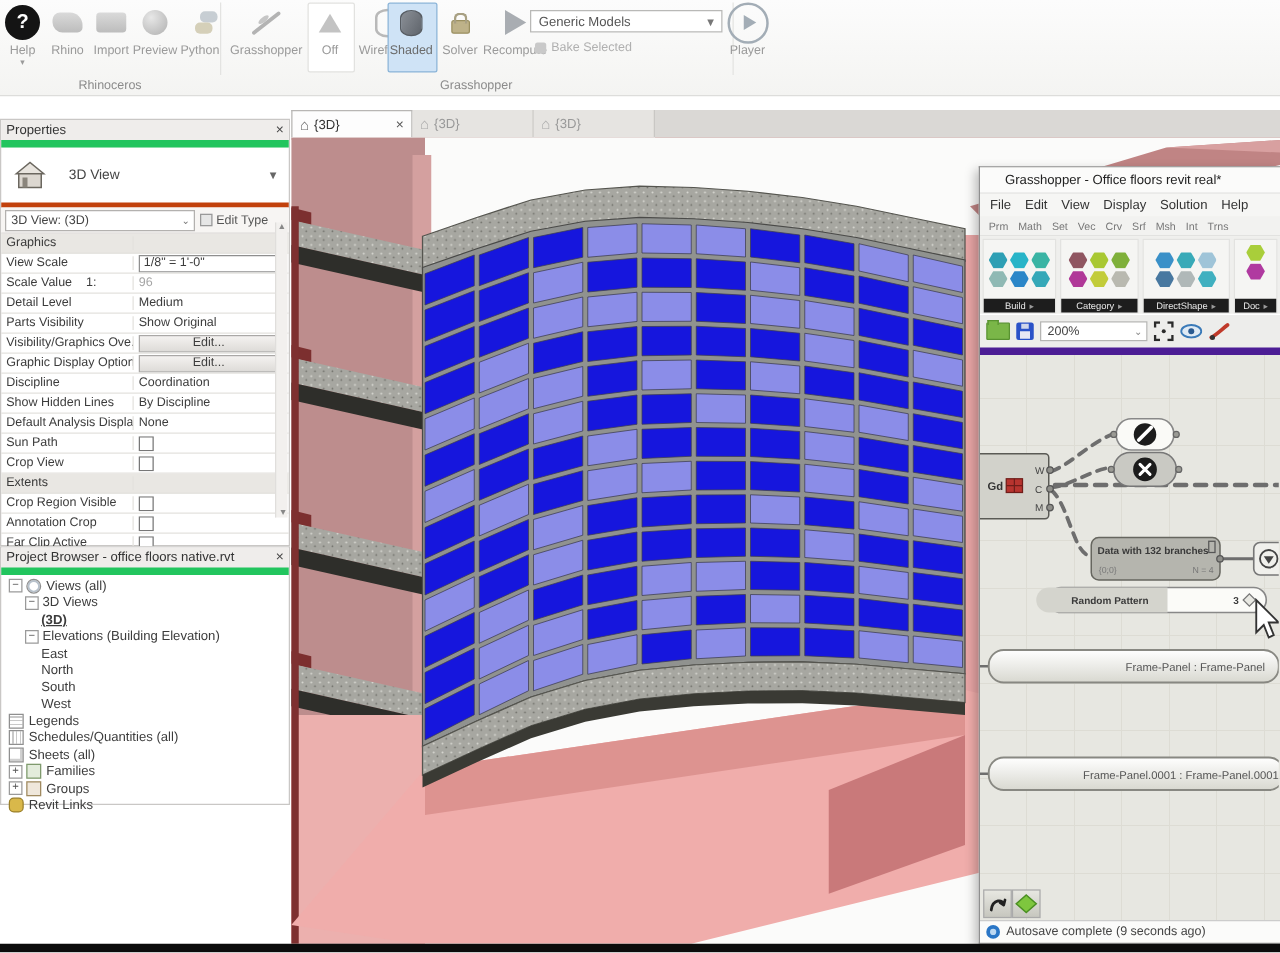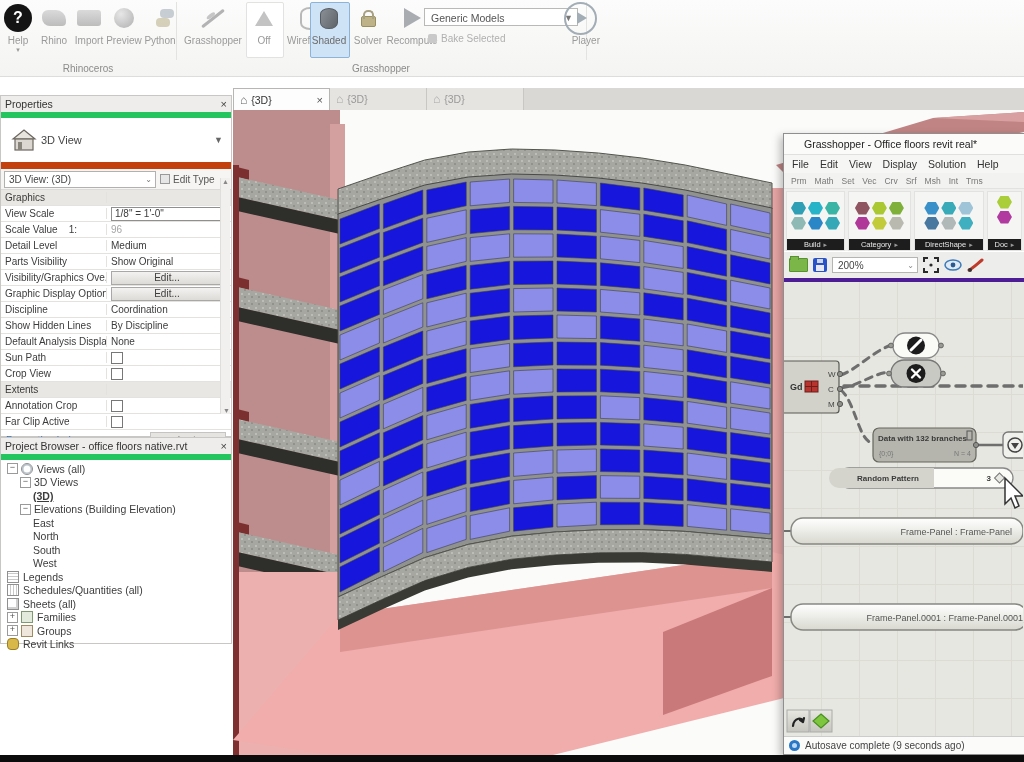--- a/index.html
+++ b/index.html
@@ -45,21 +45,21 @@
         font-size:10.5px;color:#999;background:#e6e4e1;border-right:1px solid #c9c7c4;}
   .vtab .home{font-size:12px;margin-right:4px;color:#aaa;}
   .vtab.active{background:#fdfdfd;color:#333;border:1px solid #b8b6b4;border-bottom:none;}
   .vtab.active .home{color:#666;}
   .vtab .close{margin-left:auto;color:#555;font-size:11px;}
   
   .palette{position:absolute;left:0;width:232px;background:#fff;border:1px solid #c9c7c5;box-sizing:border-box;}
   .pal-head{height:16px;background:#efedeb;border-bottom:6px solid #22c55e;display:flex;align-items:center;
             font-size:10.5px;color:#333;padding:0 4px;}
   .pal-head .x{margin-left:auto;color:#444;font-size:11px;}
-  .typesel{height:44px;border-bottom:7px solid #c2410c;display:flex;align-items:center;padding:0 8px;gap:2px;}
+  .typesel{height:44px;border-bottom:4px solid #c2410c;display:flex;align-items:center;padding:0 8px;gap:16px;}
   .typesel .tname{font-size:11px;color:#444;flex:1;}
   .typesel .arr{color:#666;font-size:9px;}
   .comborow{height:20px;display:flex;align-items:center;padding:0 3px;gap:4px;border-bottom:1px solid #dcdad8;background:#f7f5f3;}
   .viewcombo{width:146px;height:15px;border:1px solid #b3b1af;background:#fff;font-size:10px;color:#444;
              line-height:15px;padding-left:4px;position:relative;}
   .viewcombo .arr{position:absolute;right:3px;top:0;font-size:8px;color:#777;}
   .edittype{font-size:10px;color:#555;display:flex;align-items:center;gap:3px;}
   .etico{width:8px;height:8px;border:1px solid #999;background:#e6e6e6;}
   .prow{display:flex;height:15px;border-bottom:1px solid #e4e2de;font-size:10px;color:#3c3c3c;align-items:center;}
   .prow.section{background:#e9e7e3;color:#3a3a3a;}
@@ -106,21 +106,21 @@
   .ghtabbar{height:15px;display:flex;align-items:center;gap:8px;padding:0 7px;font-size:8.5px;color:#777;
             background:#f2f2f0;border-bottom:1px solid #e2e2e0;flex:0 0 auto;}
   .ghpalette{height:60px;background:#efefed;display:flex;gap:3px;padding:2px 2px 0 2px;overflow:hidden;flex:0 0 auto;}
   .pgroup{display:flex;flex-direction:column;background:#f5f5f3;border:1px solid #e2e2e0;}
   .picons{flex:1;display:flex;flex-wrap:wrap;align-content:center;justify-content:center;padding:1px 2px;}
   .hex{display:inline-block;width:15px;height:13px;margin:1px;
        clip-path:polygon(25% 0,75% 0,100% 50%,75% 100%,25% 100%,0 50%);}
   .plabelbar{height:11px;background:#1d1d1d;color:#e8e8e8;font-size:7.5px;display:flex;align-items:center;
              justify-content:center;gap:3px;text-align:center;}
   .plabelbar .mini{color:#9a9a9a;font-size:7px;}
-  .ghtoolbar{height:26px;background:#ededeb;border-top:1px solid #fff;border-bottom:4px solid #4c1d95;
+  .ghtoolbar{height:26px;background:#ededeb;border-top:1px solid #fff;border-bottom:6px solid #4c1d95;
              display:flex;align-items:center;gap:5px;padding:0 5px;flex:0 0 auto;}
   .folder{width:17px;height:12px;background:#7ab648;border:1px solid #589230;border-radius:1px;position:relative;}
   .folder::before{content:"";position:absolute;left:0;top:-3px;width:7px;height:3px;background:#7ab648;border:1px solid #589230;border-bottom:none;}
   .floppy{width:14px;height:14px;background:#2a52c8;border-radius:2px;position:relative;}
   .floppy::before{content:"";position:absolute;left:3px;top:7px;width:8px;height:6px;background:#e8e8f4;}
   .floppy::after{content:"";position:absolute;left:4px;top:1px;width:6px;height:4px;background:#cfd6ea;}
   .zoomdrop{width:86px;height:16px;background:#fff;border:1px solid #b5b5b3;font-size:10px;color:#444;
             line-height:16px;padding-left:5px;box-sizing:border-box;position:relative;}
   .zoomdrop .arr{position:absolute;right:3px;top:0;font-size:8px;color:#888;}
   .ghcanvas{flex:1;position:relative;background:#e7e7e1;overflow:hidden;
@@ -220,21 +220,21 @@
     </div>
     <div class="rdrop">
       <span>Generic Models</span>
       <span class="arr">▼</span>
     </div>
     <div class="bakerow">
       <span class="bakeic"></span>
       <span>Bake Selected</span>
     </div>
     <div class="rsep" style="left:586px;"></div>
-    <div class="rbtn" style="left:560px;width:40px;text-align:right;">
+    <div class="rbtn" style="left:578px;width:40px;">
       <div class="ric">
           <div class="playercircle">
             <i></i>
           </div>
         </div>
       <div class="rlabel">Player</div>
     </div>
     <div class="rgrouplabel" style="left:0;width:176px;">Rhinoceros</div>
     <div class="rgrouplabel" style="left:176px;width:410px;">Grasshopper</div>
   </div>
@@ -522,20 +522,26 @@
           <div class="plabel">Crop View</div>
           <div class="pvalue">
             <div class="pcheck"></div>
           </div>
         </div>
         <div class="prow section">
           <span class="plabel">Extents</span>
           <span class="caret">▴</span>
         </div>
         <div class="prow">
+          <div class="plabel">Crop Region Visible</div>
+          <div class="pvalue">
+            <div class="pcheck"></div>
+          </div>
+        </div>
+        <div class="prow">
           <div class="plabel">Annotation Crop</div>
           <div class="pvalue">
             <div class="pcheck"></div>
           </div>
         </div>
         <div class="prow">
           <div class="plabel">Far Clip Active</div>
           <div class="pvalue">
             <div class="pcheck"></div>
           </div>

